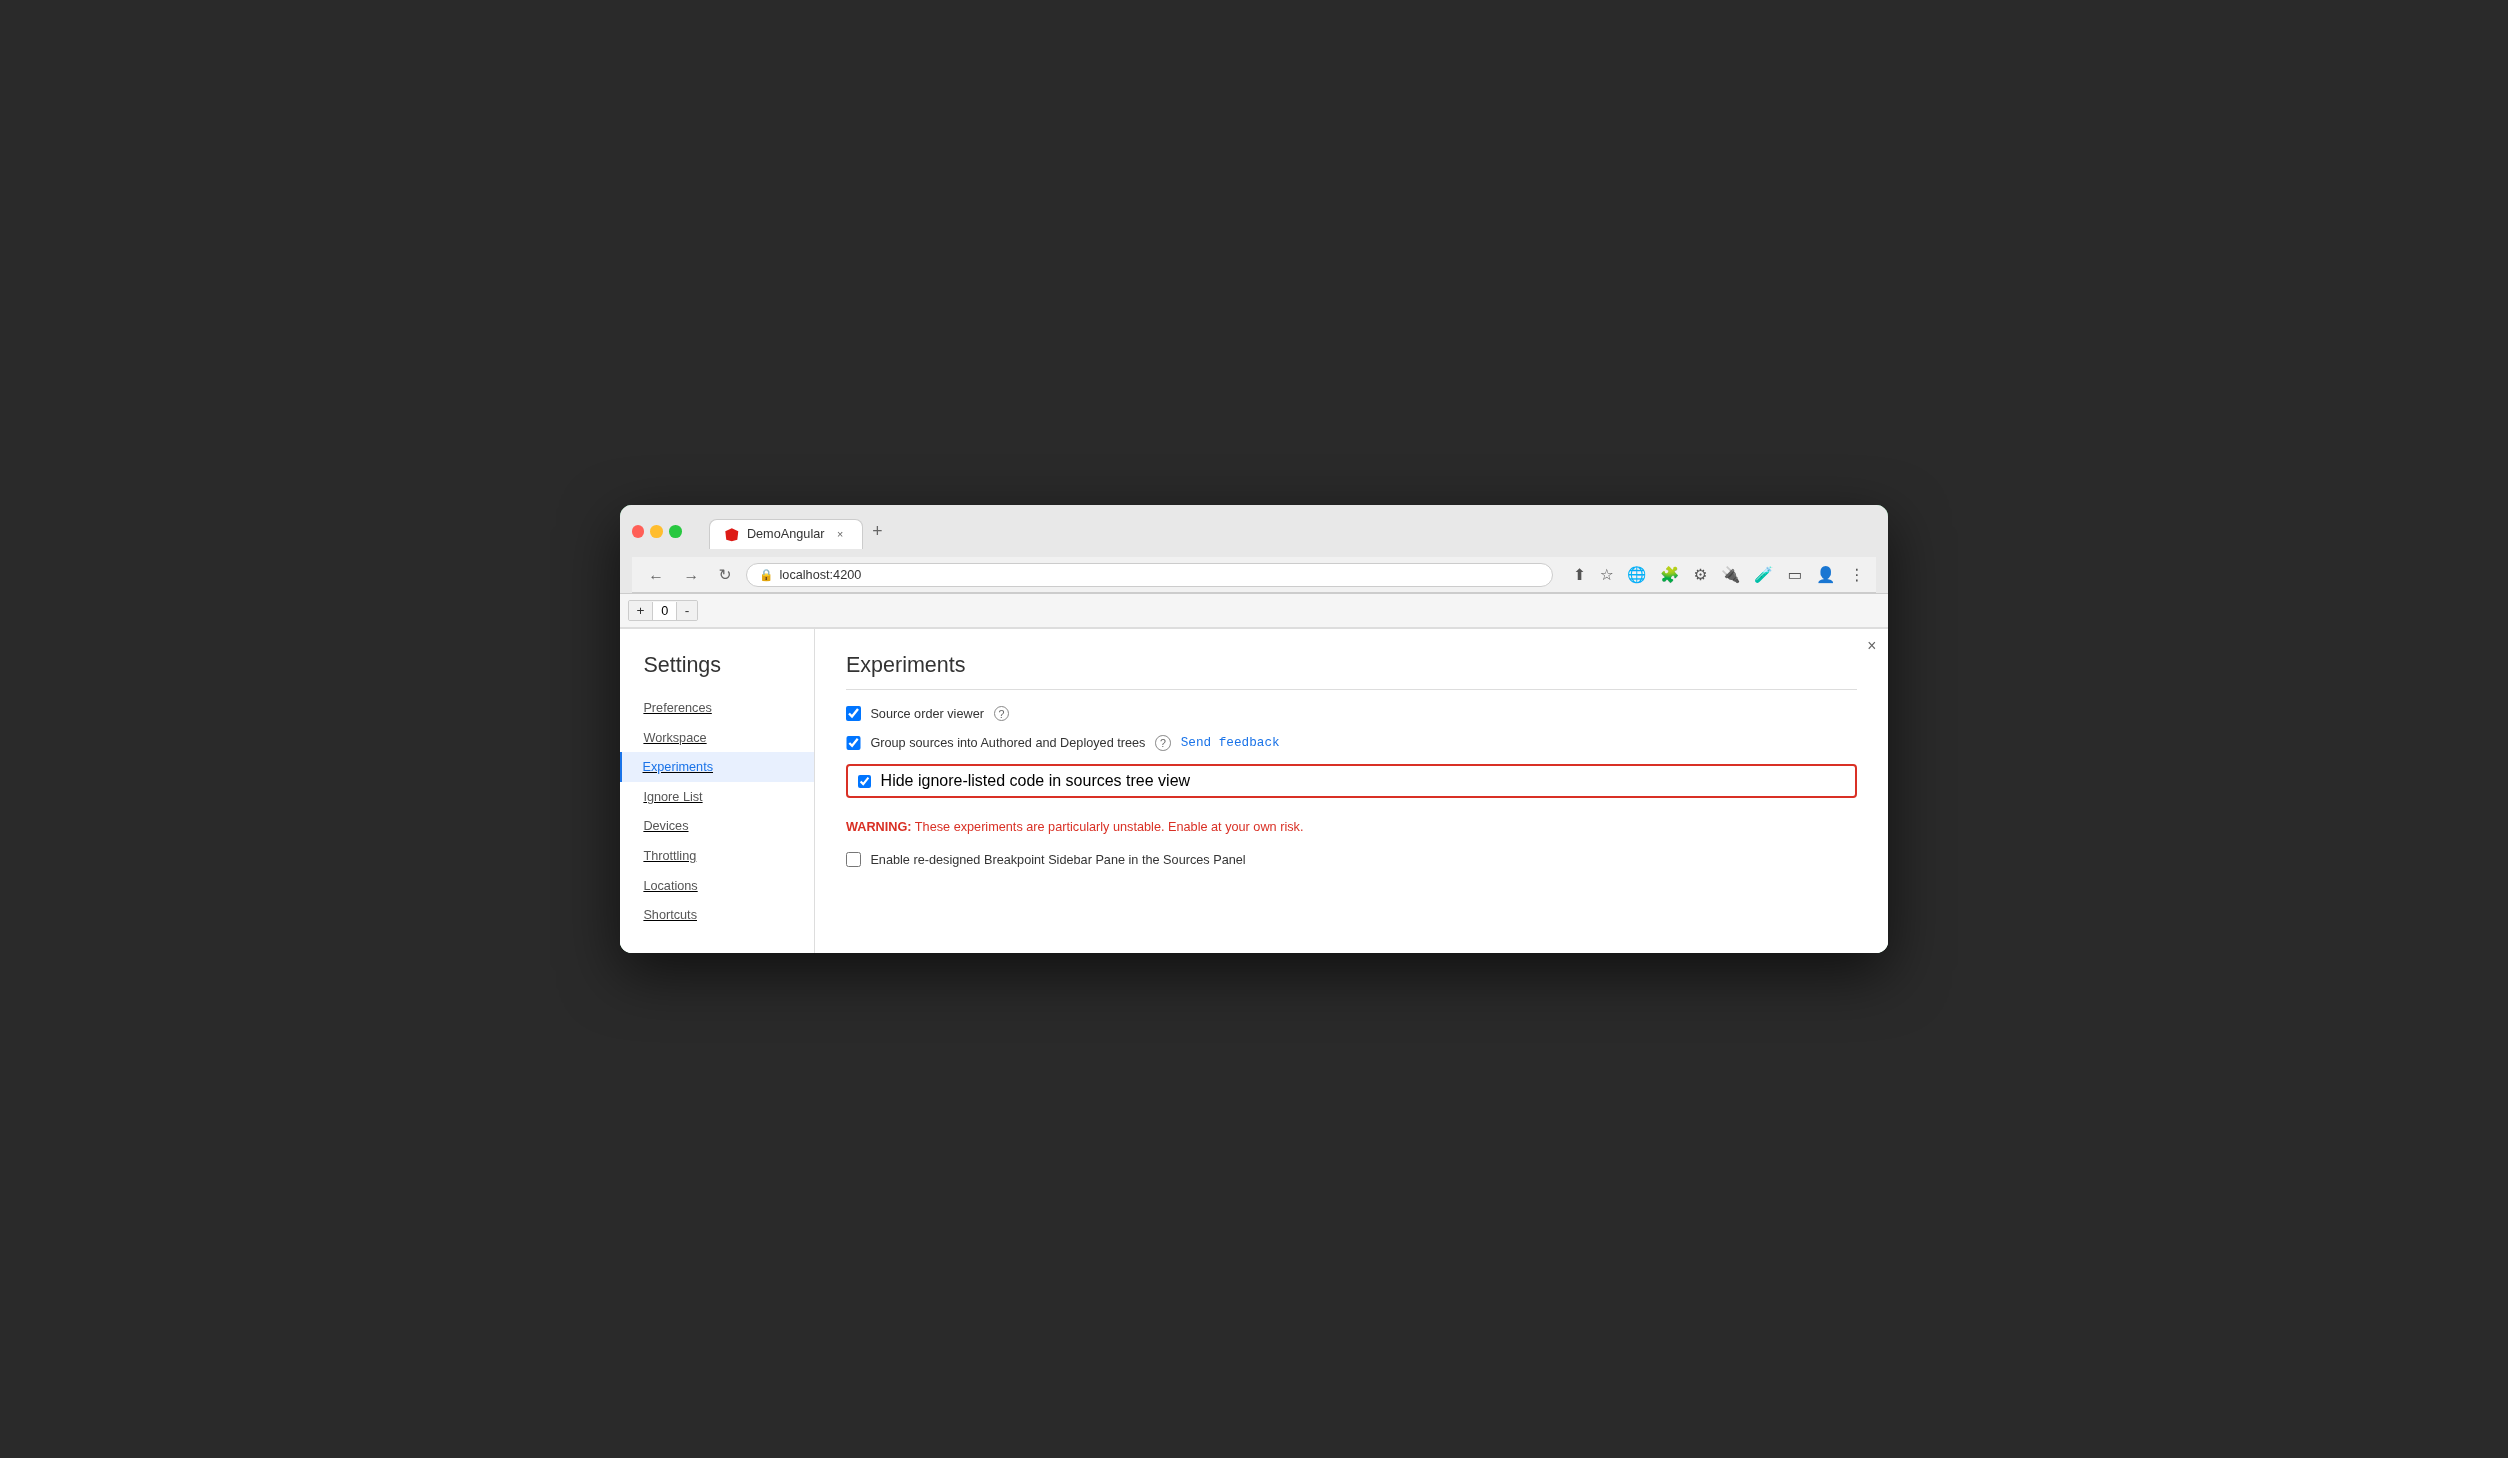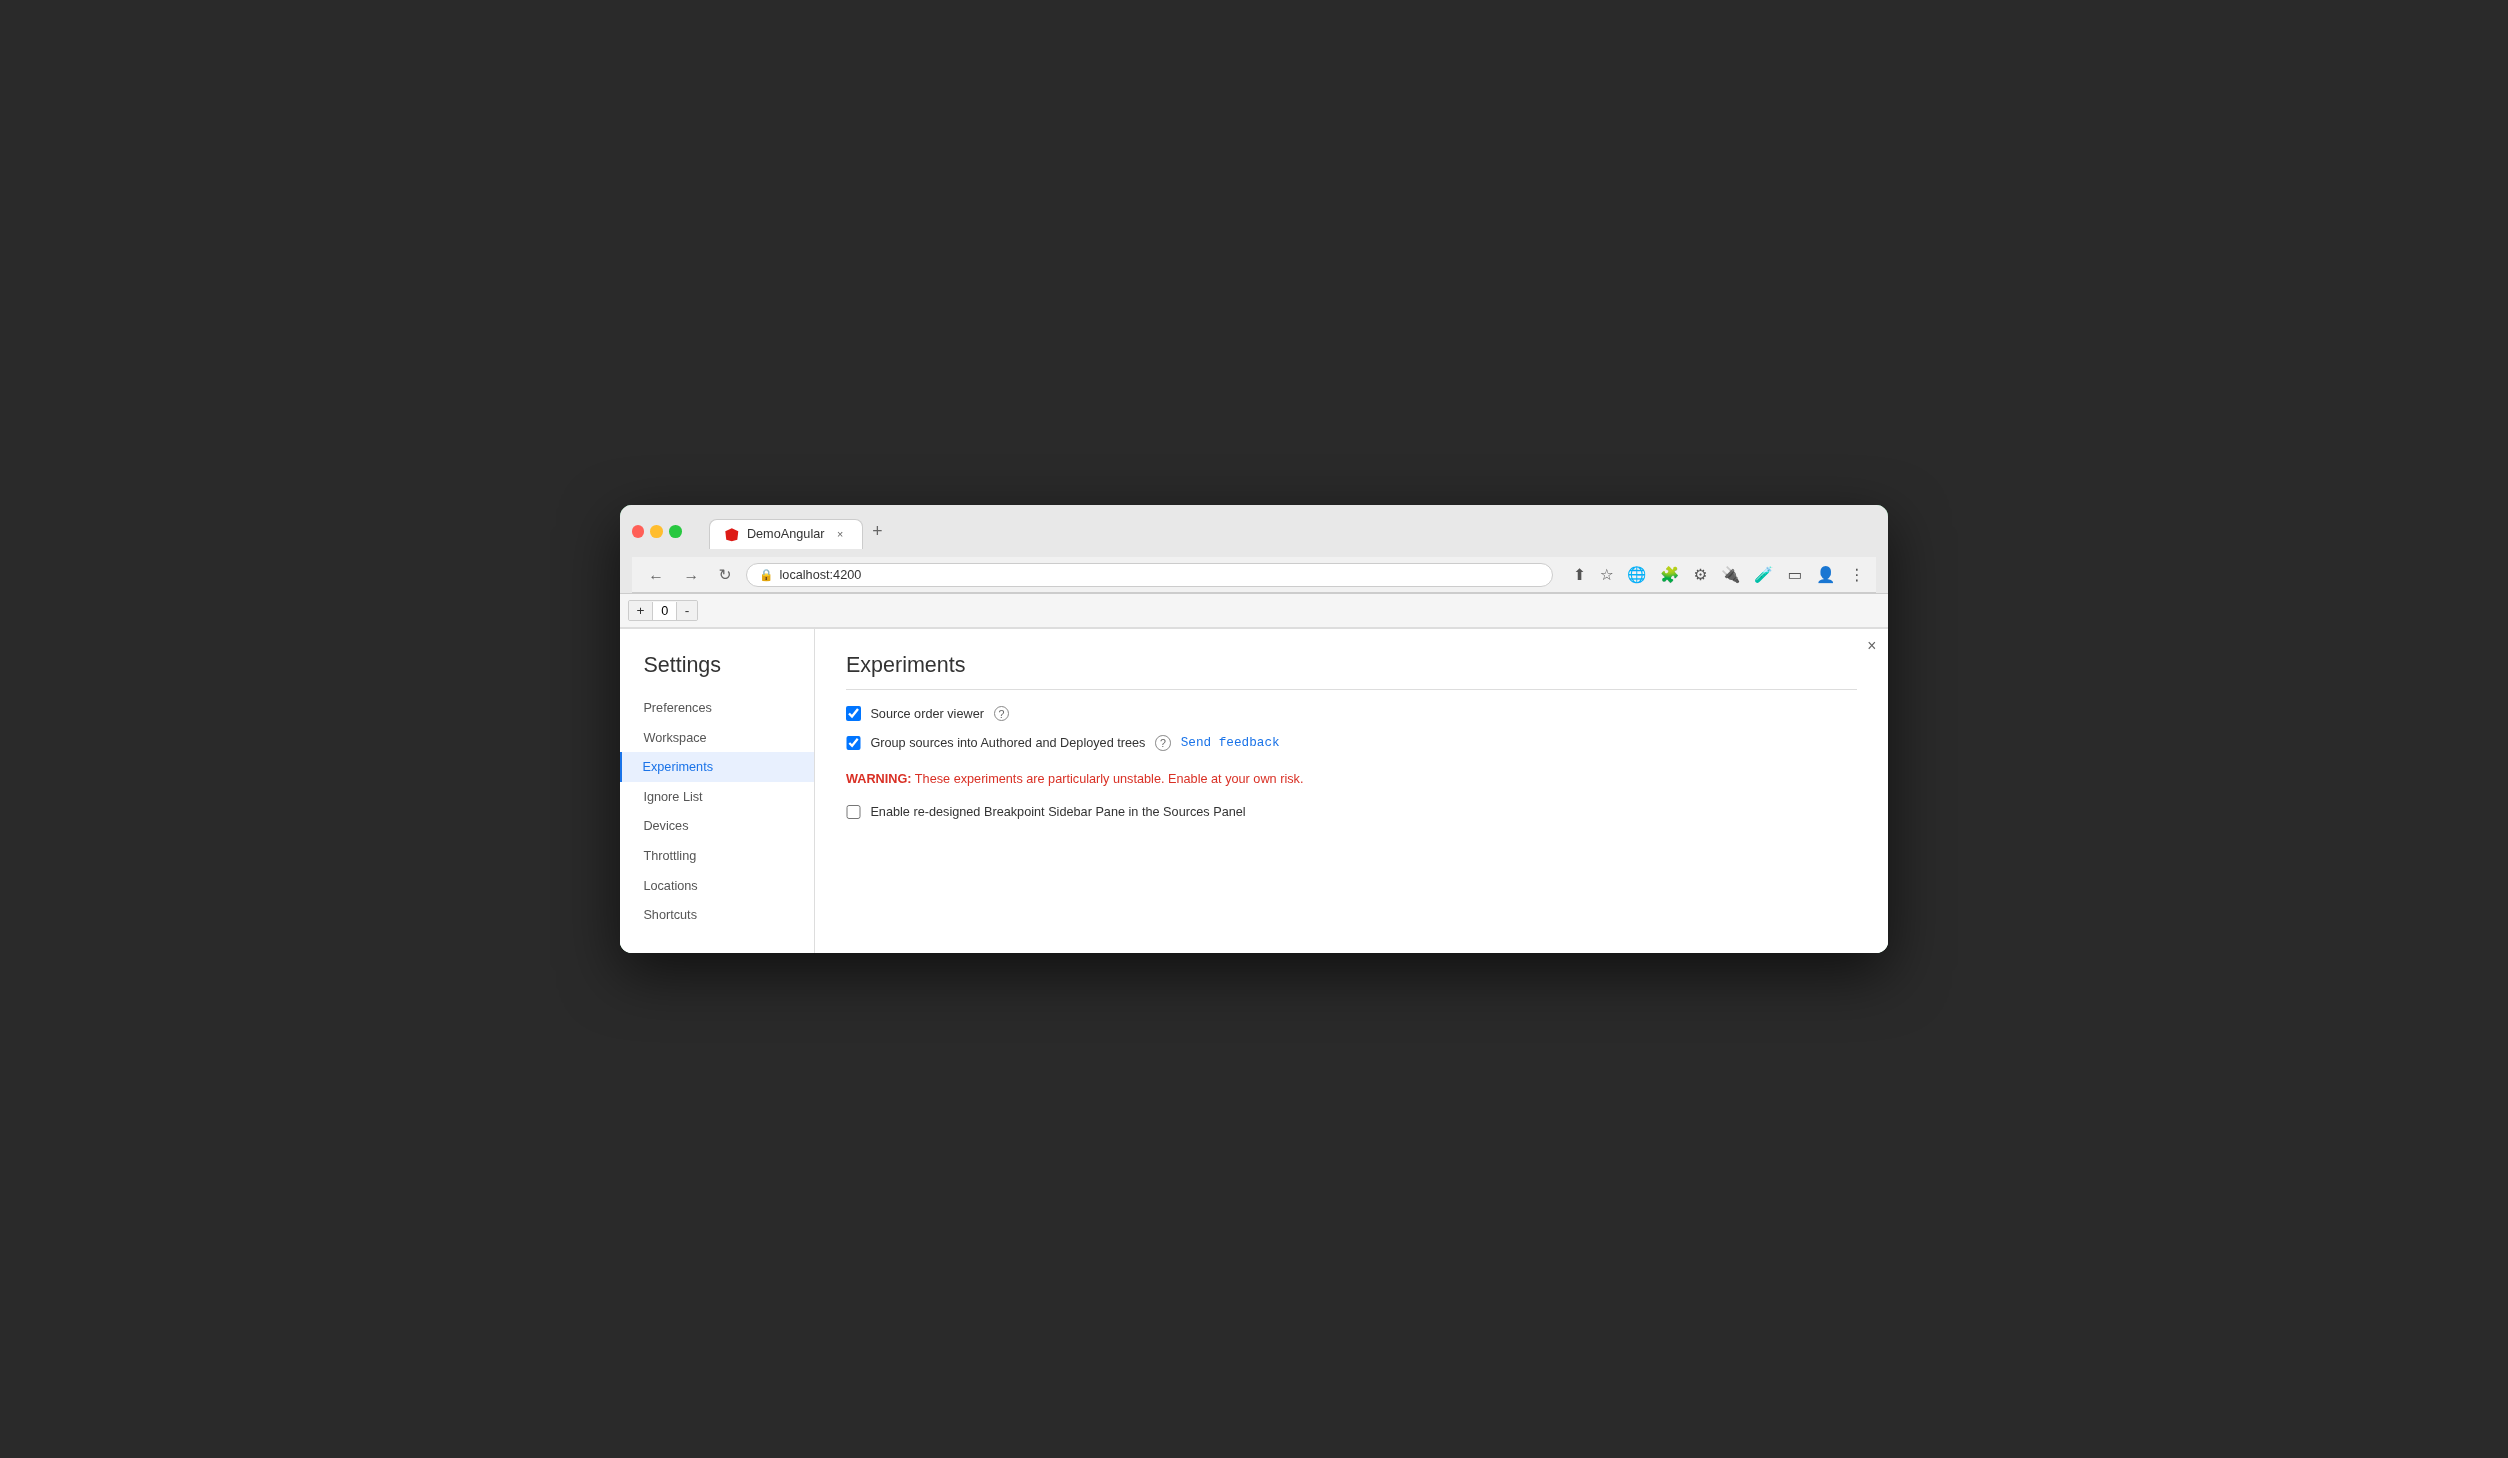--- a/index.html
+++ b/index.html
@@ -183,20 +183,21 @@
 
     .settings-title {
       font-size: 21.5px;
       font-weight: 400;
       color: #333;
       padding: 0 23.4px 15.6px;
     }
 
     .sidebar-nav {
       list-style: none;
+      text-decoration: underline;
     }
 
     .sidebar-nav-item {
       display: block;
       padding: 7.8px 23.4px;
       font-size: 12.7px;
       color: #555;
       cursor: pointer;
       text-decoration: none;
     }
@@ -415,20 +416,24 @@
           </div>
 
 
           <div class="experiment-item">
             <input type="checkbox" id="exp4" checked="" style="">
             <label for="exp4">Group sources into Authored and Deployed trees</label>
             <span class="help-icon">?</span>
             <a class="send-feedback-link" href="#">Send feedback</a>
           </div>
 
+          <div class="highlighted-item">
+            <input type="checkbox" id="exp5" checked="" style="">
+            <label for="exp5">Hide ignore-listed code in sources tree view</label>
+          </div>
 
           <div class="section-divider"></div>
 
           <div class="warning-text">
             <span class="warning-label">WARNING:</span>
             <span> These experiments are particularly unstable. Enable at your own risk.</span>
           </div>
 
           <div class="experiment-item">
             <input type="checkbox" id="exp6" style="">

